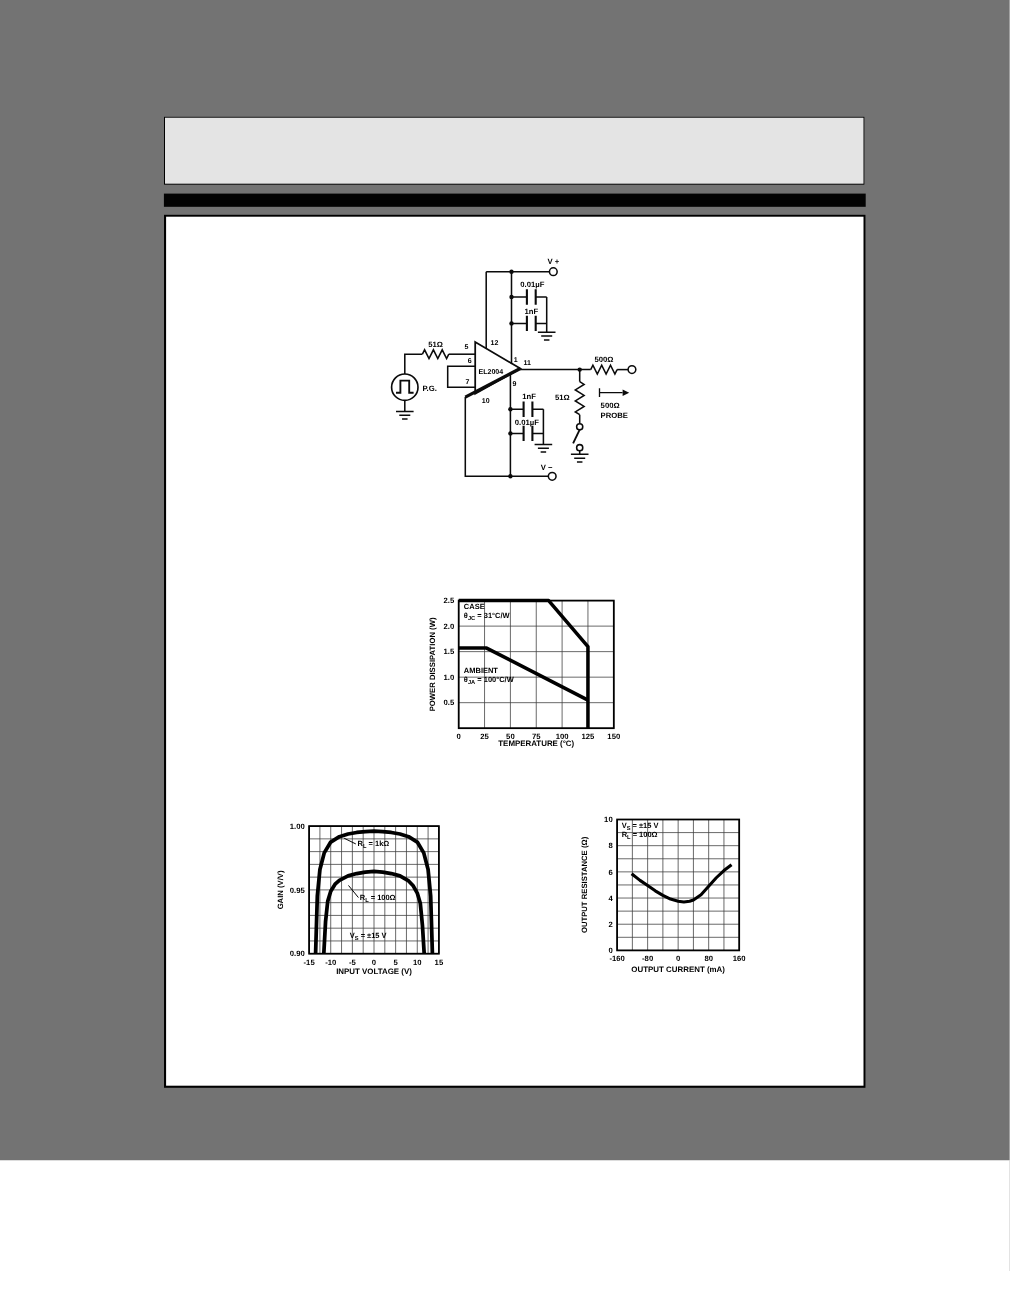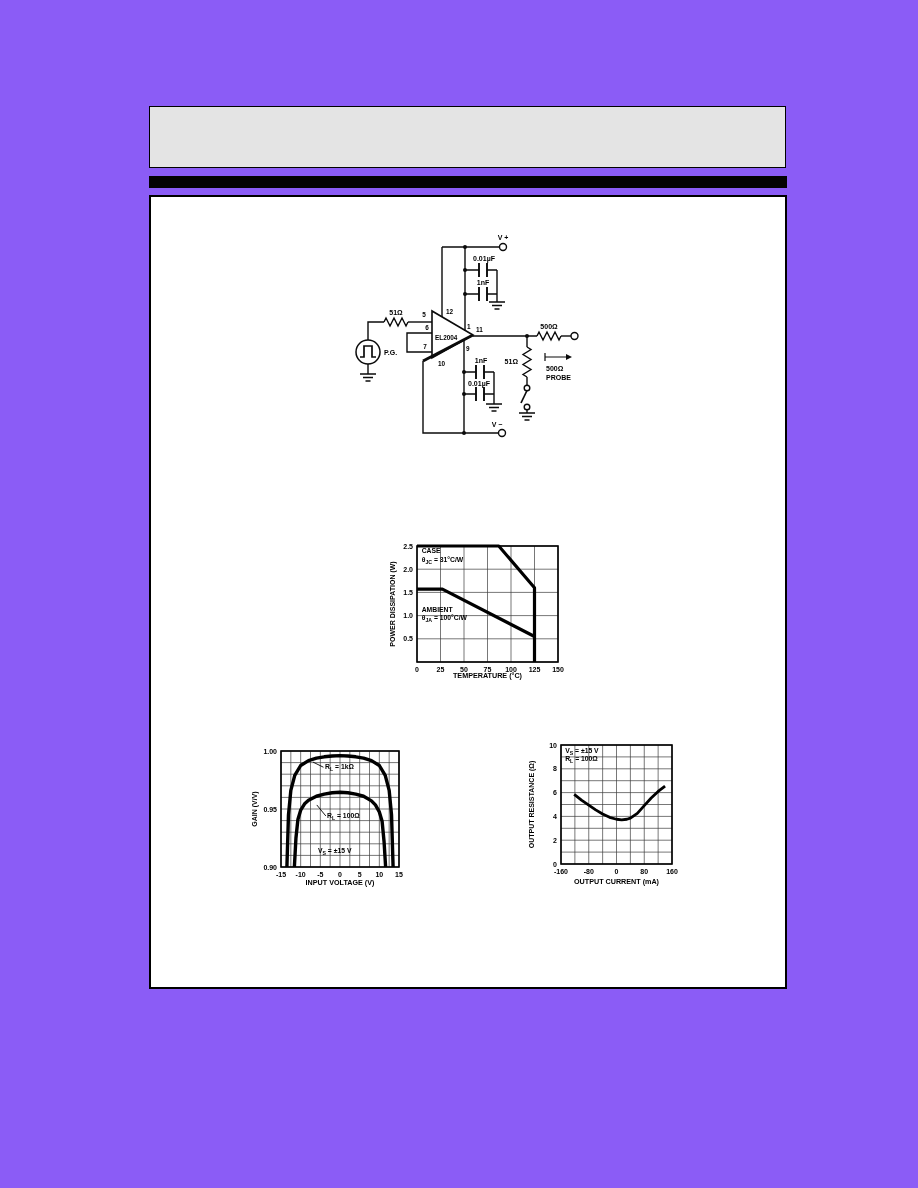--- a/index.html
+++ b/index.html
@@ -1,16 +1,16 @@
 <!DOCTYPE html>
 <html><head>
 <meta charset="utf-8">
 <style>
   html,body{margin:0;padding:0;background:#fff;}
-  .page{position:relative;width:918px;height:1188px;background:#8b5cf6;overflow:hidden;
+  .page{position:relative;width:918px;height:1055px;background:#737373;overflow:hidden;
         font-family:"Liberation Sans",sans-serif;}
   .header-banner{position:absolute;left:149px;top:106px;width:635px;height:60px;
         background:#e4e4e4;border:1.6px solid #000;}
   .title-bar{position:absolute;left:149px;top:176px;width:638px;height:12px;background:#030303;}
   .content-panel{position:absolute;left:149px;top:195px;width:634px;height:790px;
         border:2px solid #000;background:#fff;}
   svg{position:absolute;overflow:visible;}
   svg text{font-family:"Liberation Sans",sans-serif;fill:#000;font-weight:bold;}
   .w{stroke:#0b0b0b;stroke-width:1.4;fill:none;}
   .plate{stroke:#0b0b0b;stroke-width:1.9;fill:none;}

